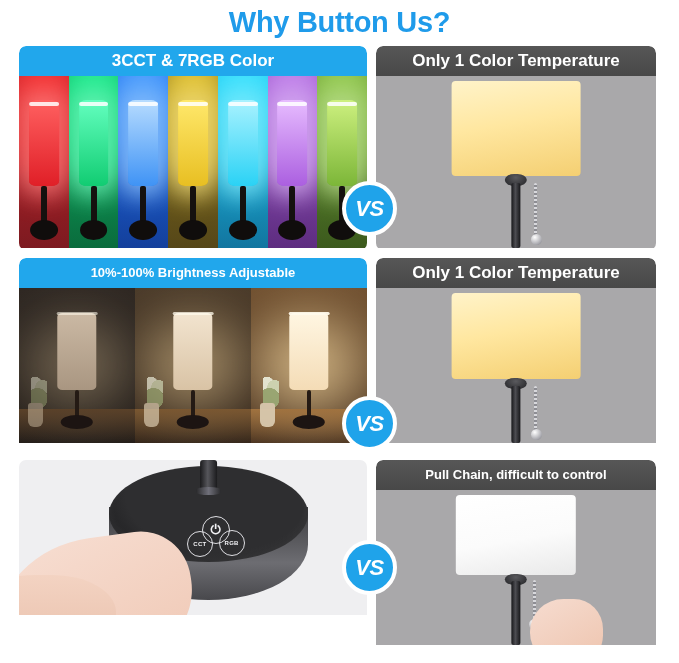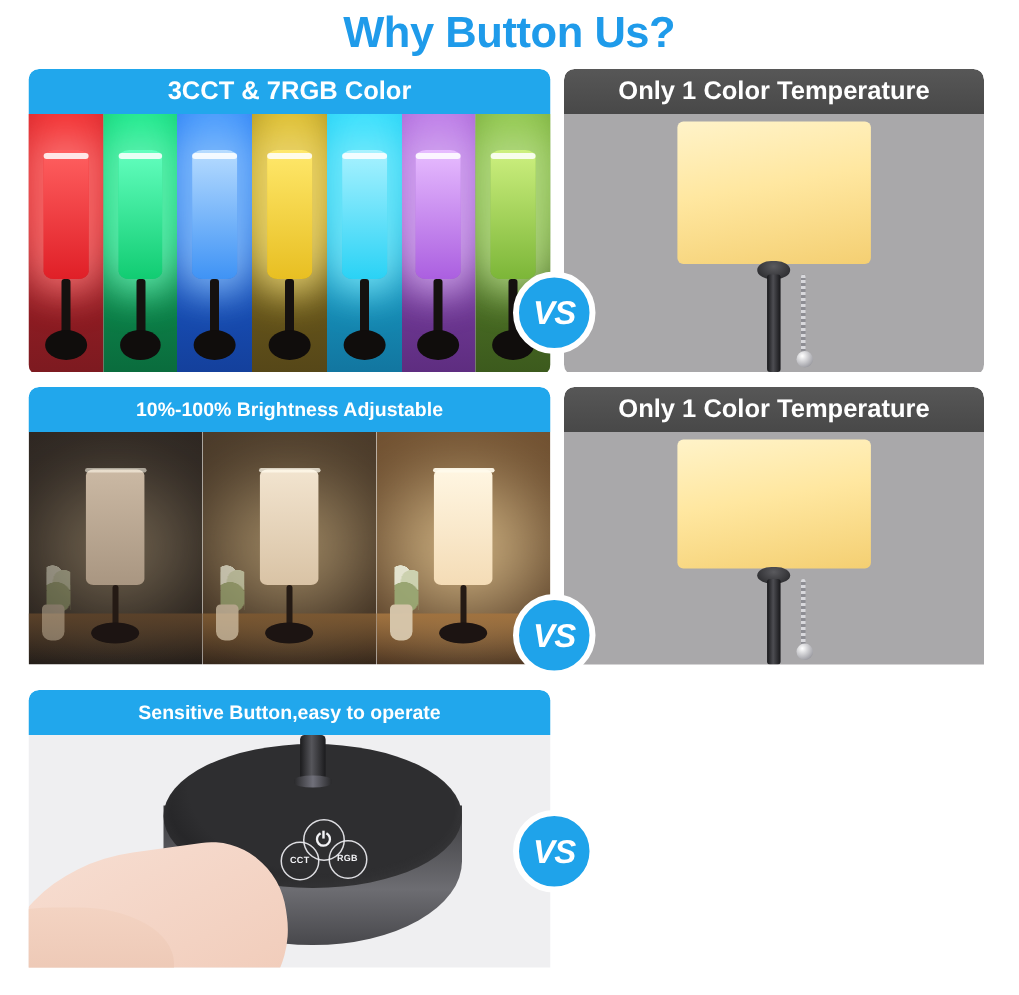--- a/index.html
+++ b/index.html
@@ -368,32 +368,42 @@
         <div class="g-knob" style="left:55.4%;top:91%;"></div>
       </div>
     </div>
 
     <div class="vs" style="left:325px;top:138px;">VS</div>
   </div>
 
   <div class="row" style="height:194px;margin-top:8px;">
 
     <div class="panel panel-left">
-      <div class="hdr hdr-good hdr-small">Sensitive Button,easy to operate</div>
       <div class="touchbody">
         <div class="lampbase-side"></div>
         <div class="lampbase-top">
           <div class="pole"></div>
           <div class="collar"></div>
           <div class="btn btn-power">⏻</div>
           <div class="btn btn-cct">CCT</div>
           <div class="btn btn-rgb">RGB</div>
         </div>
         <div class="finger"></div>
         <div class="knuckle"></div>
       </div>
     </div>
 
+    <div class="panel panel-right">
+      <div class="hdr hdr-bad hdr-small">Pull Chain, difficult to control</div>
+      <div class="graybody">
+        <div class="g-shade shade-white" style="top:3%;height:52%;width:43%;"></div>
+        <div class="g-neck" style="top:54%;"></div>
+        <div class="g-pole" style="top:59%;height:41%;"></div>
+        <div class="g-chain" style="left:56%;top:58%;height:26%;"></div>
+        <div class="g-knob" style="left:54.8%;top:83%;"></div>
+        <div class="g-hand" style="left:55%;top:70%;width:26%;height:42%;"></div>
+      </div>
+    </div>
 
     <div class="vs" style="left:325px;top:80px;">VS</div>
   </div>
 
 </div>
 
 </body></html>

